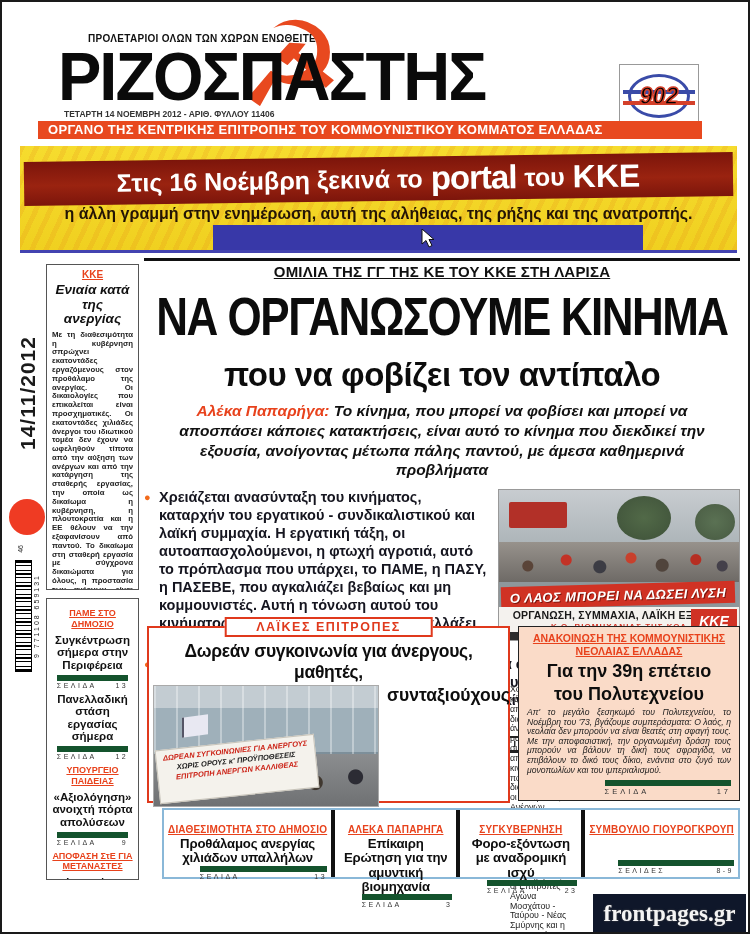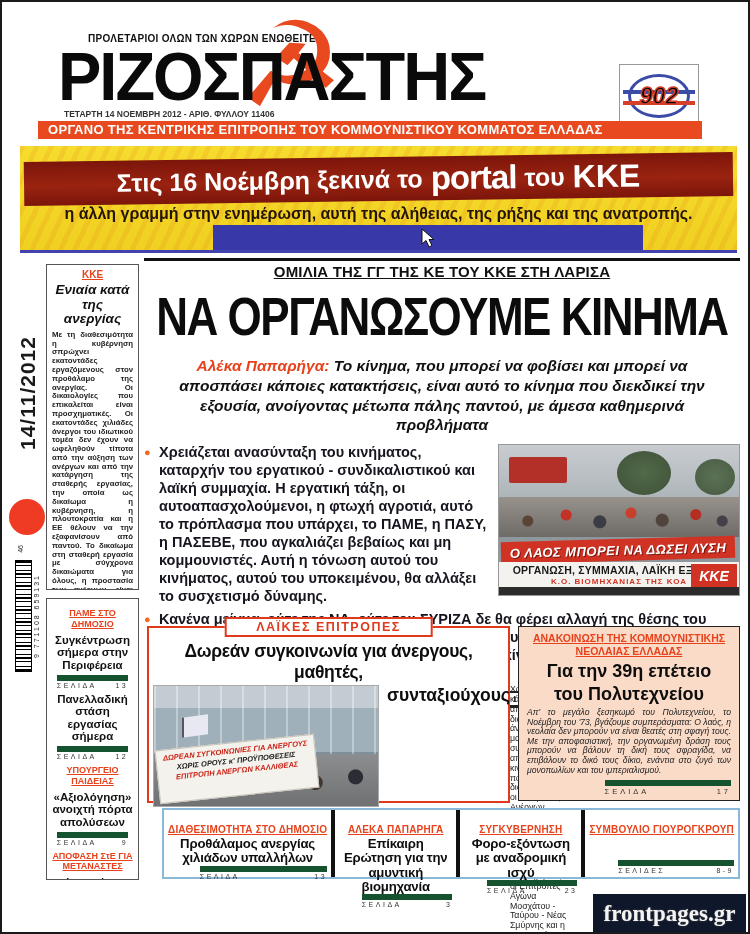--- a/index.html
+++ b/index.html
@@ -230,20 +230,21 @@
     <div class="sb-sec">ΑΠΟΦΑΣΗ ΣτΕ ΓΙΑ ΜΕΤΑΝΑΣΤΕΣ</div>
     <div class="sb-item">Φουντώνει ρατσισμό - σκοταδισμό</div>
 
   </div>
 
   <div class="main-art">
     <div class="kicker">ΟΜΙΛΙΑ ΤΗΣ ΓΓ ΤΗΣ ΚΕ ΤΟΥ ΚΚΕ ΣΤΗ ΛΑΡΙΣΑ</div>
     <div class="h1">
       <span class="stretch">ΝΑ ΟΡΓΑΝΩΣΟΥΜΕ ΚΙΝΗΜΑ</span>
     </div>
+    <div class="h2">που να φοβίζει τον αντίπαλο</div>
     <div class="deck">
       <span class="deck-label">Αλέκα Παπαρήγα:</span>
       <span>Το κίνημα, που μπορεί να φοβίσει και μπορεί να αποσπάσει κάποιες κατακτήσεις, είναι αυτό το κίνημα που διεκδικεί την εξουσία, ανοίγοντας μέτωπα πάλης παντού, με άμεσα καθημερινά προβλήματα</span>
     </div>
     <div class="art-body">
       <div class="photo-main">
         <div class="pm-sign"></div>
         <div class="pm-tree1"></div>
         <div class="pm-tree2"></div>
         <div class="pm-crowd"></div>

